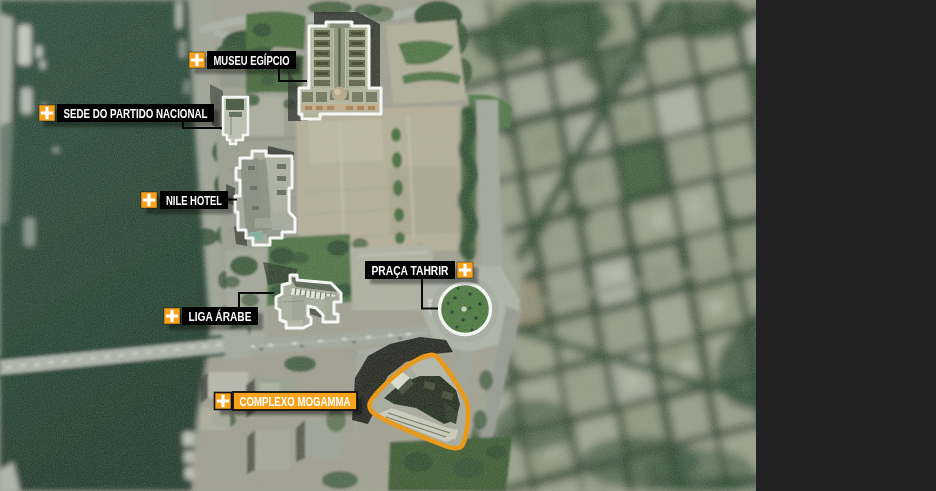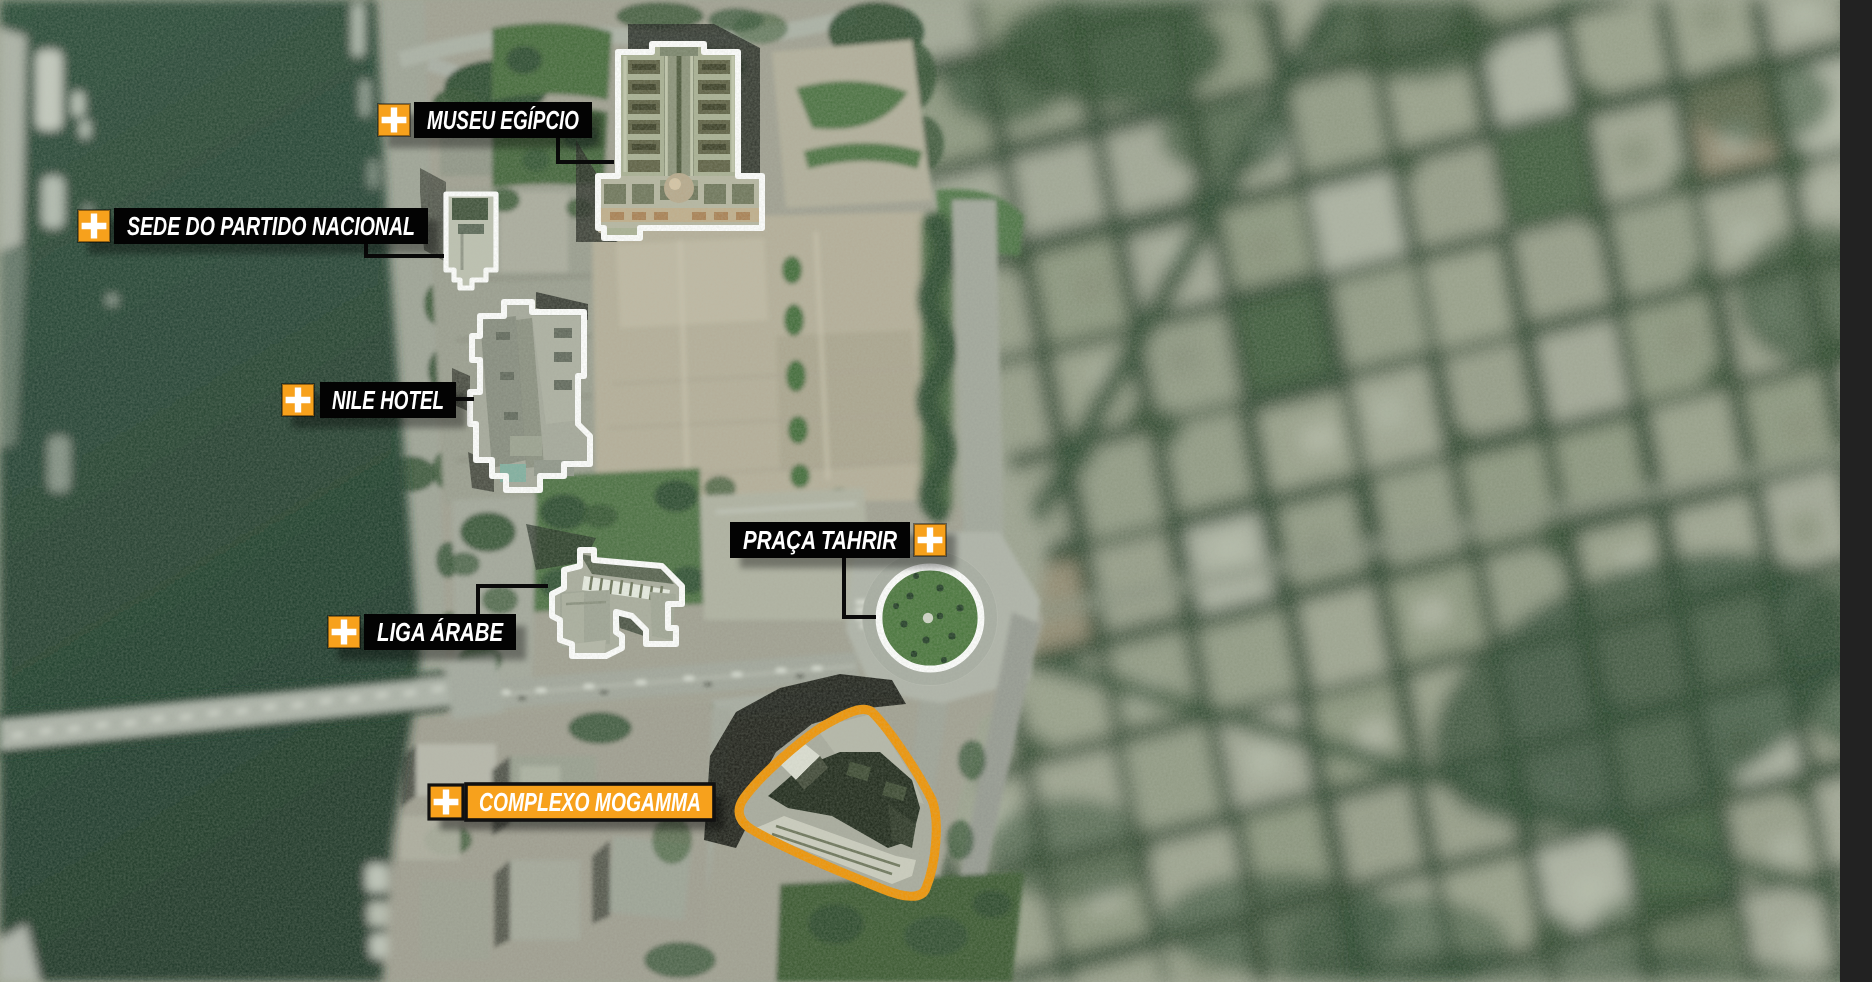--- a/index.html
+++ b/index.html
@@ -1,16 +1,16 @@
 <!DOCTYPE html>
 <html><head>
 <meta charset="utf-8">
 <style>
 html,body{margin:0;padding:0;background:#222;}
-#stage{position:relative;width:920px;height:491px;overflow:hidden;font-family:"Liberation Sans",sans-serif;font-style:italic;}
+#stage{position:relative;width:756px;height:491px;overflow:hidden;font-family:"Liberation Sans",sans-serif;}
 #stage svg text{font-family:"Liberation Sans",sans-serif;}
 </style>
 </head>
 <body>
 
 <div id="stage">
 <svg width="936" height="491" viewBox="0 0 936 491" xmlns="http://www.w3.org/2000/svg">
 <defs>
 <filter id="b5" x="-10%" y="-10%" width="120%" height="120%">
           <feGaussianBlur stdDeviation="4.2"></feGaussianBlur>

